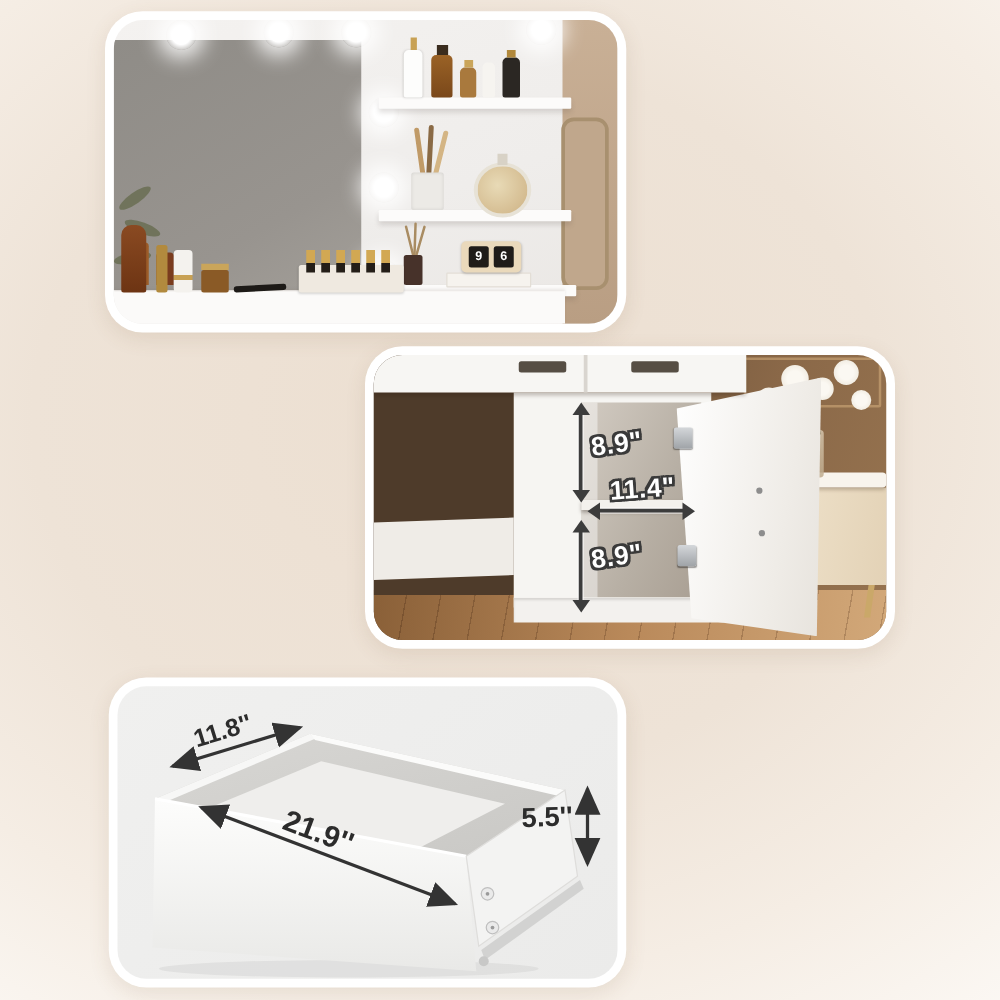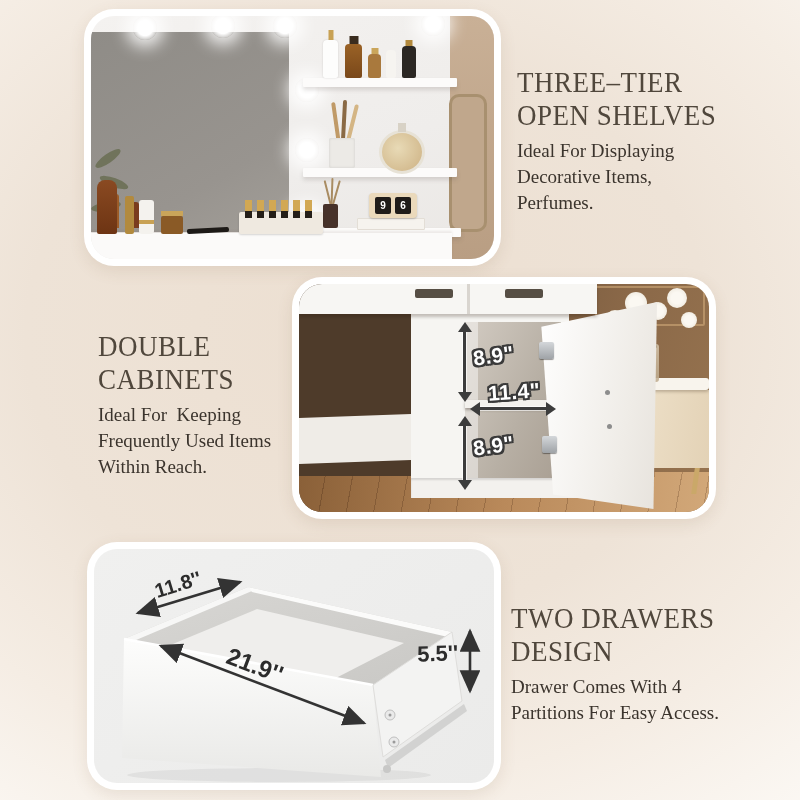--- a/index.html
+++ b/index.html
@@ -175,27 +175,20 @@
       <div class="abs" style="left:148px;top:196px;width:84px;height:22px;background:#efe9e0;border-radius:2px;box-shadow:0 1px 2px rgba(0,0,0,.15);"></div>
       <div class="abs" style="left:154px;top:184px;width:7px;height:18px;background:linear-gradient(#d2a853 60%,#241e18 40%);"></div>
       <div class="abs" style="left:166px;top:184px;width:7px;height:18px;background:linear-gradient(#d2a853 60%,#241e18 40%);"></div>
       <div class="abs" style="left:178px;top:184px;width:7px;height:18px;background:linear-gradient(#d2a853 60%,#241e18 40%);"></div>
       <div class="abs" style="left:190px;top:184px;width:7px;height:18px;background:linear-gradient(#d2a853 60%,#241e18 40%);"></div>
       <div class="abs" style="left:202px;top:184px;width:7px;height:18px;background:linear-gradient(#d2a853 60%,#241e18 40%);"></div>
       <div class="abs" style="left:214px;top:184px;width:7px;height:18px;background:linear-gradient(#d2a853 60%,#241e18 40%);"></div>
     </div>
   </div>
 
-  <div id="tb1" class="tb">
-    <h2>THREE–TIER
-OPEN SHELVES</h2>
-    <p>Ideal For Displaying
-Decorative Items,
-Perfumes.</p>
-  </div>
 
   <div id="panel2" class="panel">
     <div class="photo s2">
       <div class="abs s2-wainscot"></div>
       <div class="abs s2-floor"></div>
       <div class="abs s2-knee"></div>
       <div class="abs s2-modesty"></div>
 
       <div class="abs ns-body"></div>
       <div class="abs ns-leg" style="left:318px;top:184px;"></div>
@@ -232,27 +225,20 @@
 
       <div class="abs cab-arrow-v" style="left:164px;top:47px;height:62px;"></div>
       <div class="abs cab-arrow-v" style="left:164px;top:141px;height:56px;"></div>
       <div class="abs cab-arrow-h" style="left:180px;top:123px;width:68px;"></div>
       <span class="dim" style="left:174px;top:60px;transform:rotate(-8deg);">8.9"</span>
       <span class="dim" style="left:189px;top:96px;transform:rotate(-4deg);">11.4"</span>
       <span class="dim" style="left:174px;top:150px;transform:rotate(-8deg);">8.9"</span>
     </div>
   </div>
 
-  <div id="tb2" class="tb">
-    <h2>DOUBLE
-CABINETS</h2>
-    <p>Ideal For  Keeping
-Frequently Used Items
-Within Reach.</p>
-  </div>
 
   <div id="panel3" class="panel">
     <div class="photo s3">
       <svg viewBox="0 0 400 234" preserveAspectRatio="none">
         <defs>
           <marker id="ah" markerWidth="10" markerHeight="10" refX="8" refY="4" orient="auto-start-reverse">
             <path d="M0,0 L9,4 L0,8 Z" fill="#333"></path>
           </marker>
           <linearGradient id="gFront" x1="0" y1="0" x2="0" y2="1">
             <stop offset="0" stop-color="#fdfdfc"></stop>
@@ -281,20 +267,14 @@
         <line x1="44" y1="64" x2="146" y2="33" stroke="#333" stroke-width="2.6" marker-start="url(#ah)" marker-end="url(#ah)"></line>
         <line x1="67" y1="97" x2="270" y2="174" stroke="#333" stroke-width="2.6" marker-start="url(#ah)" marker-end="url(#ah)"></line>
         <line x1="376" y1="82" x2="376" y2="142" stroke="#333" stroke-width="2.6" marker-start="url(#ah)" marker-end="url(#ah)"></line>
         <text class="svg-dim" font-size="20" text-anchor="middle" transform="translate(86,42) rotate(-17)">11.8''</text>
         <text class="svg-dim" font-size="24" text-anchor="middle" transform="translate(158,124) rotate(20.5)">21.9''</text>
         <text class="svg-dim" font-size="22" text-anchor="middle" transform="translate(344,112) rotate(-2)">5.5''</text>
       </svg>
     </div>
   </div>
 
-  <div id="tb3" class="tb">
-    <h2>TWO DRAWERS
-DESIGN</h2>
-    <p>Drawer Comes With 4
-Partitions For Easy Access.</p>
-  </div>
 
 </div>
 
 </body></html>

